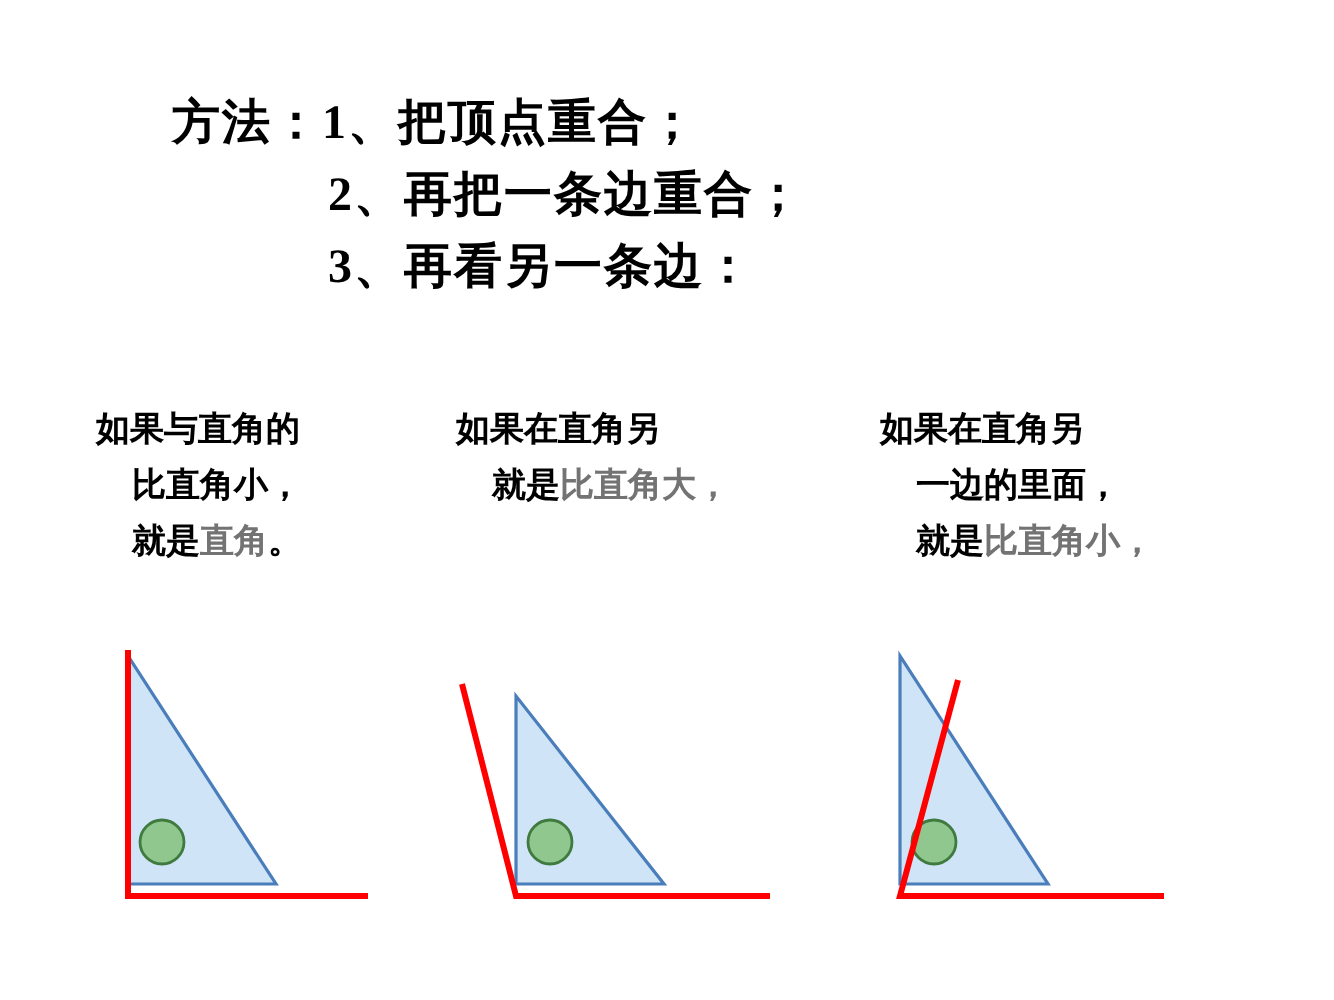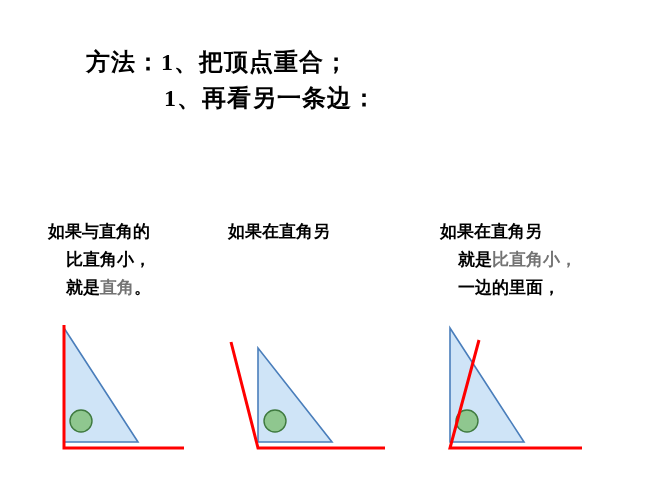--- a/index.html
+++ b/index.html
@@ -34,21 +34,21 @@
   .heading .line {
     white-space: nowrap;
   }
   .heading .line.indent {
     padding-left: 78px;
   }
 
   
   .col {
     position: absolute;
-    top: 218px;
+    top: 201px;
     font-size: 17px;
     font-weight: bold;
     line-height: 28px;
     color: #000000;
     white-space: nowrap;
   }
   .col .ln { display: block; }
   .col .ln.ind { padding-left: 18px; }
   .red { color: #737373; }
   .pink { color: #ff3399; }
@@ -69,37 +69,39 @@
 
   .figure svg { display: block; }
 </style>
 </head>
 <body>
 
 <div id="slide">
 
   <div class="heading">
     <div class="line">方法：1、把顶点重合；</div>
-    <div class="line indent">1、再看另一条边：</div>
+    <div class="line indent">2、再把一条边重合；</div>
+    <div class="line indent">3、再看另一条边：</div>
   </div>
 
   <div class="col" id="col1">
     <span class="ln">如果与直角的</span>
     <span class="ln ind">比直角小，</span>
     <span class="ln ind"><span>就是</span><span class="red">直角</span><span>。</span></span>
   </div>
 
   <div class="col" id="col2">
     <span class="ln">如果在直角另</span>
+    <span class="ln ind"><span>就是</span><span class="red">比直角大，</span></span>
   </div>
 
   <div class="col" id="col3">
     <span class="ln">如果在直角另</span>
+    <span class="ln ind">一边的里面，</span>
     <span class="ln ind"><span>就是</span><span class="red">比直角小，</span></span>
-    <span class="ln ind">一边的里面，</span>
   </div>
 
   <div class="figure" id="fig1">
     <svg width="175" height="145" viewBox="0 0 175 145" xmlns="http://www.w3.org/2000/svg">
 
       <polygon points="22,8 22,122 96,122" fill="#cfe4f7" stroke="#4a7ebb" stroke-width="1.6"></polygon>
 
       <circle cx="39" cy="101" r="11" fill="#8fc78f" stroke="#3f7a3f" stroke-width="1.4"></circle>
 
       <polyline points="22,5 22,128 142,128" fill="none" stroke="#ff0000" stroke-width="3" stroke-linejoin="miter" stroke-linecap="butt"></polyline>

